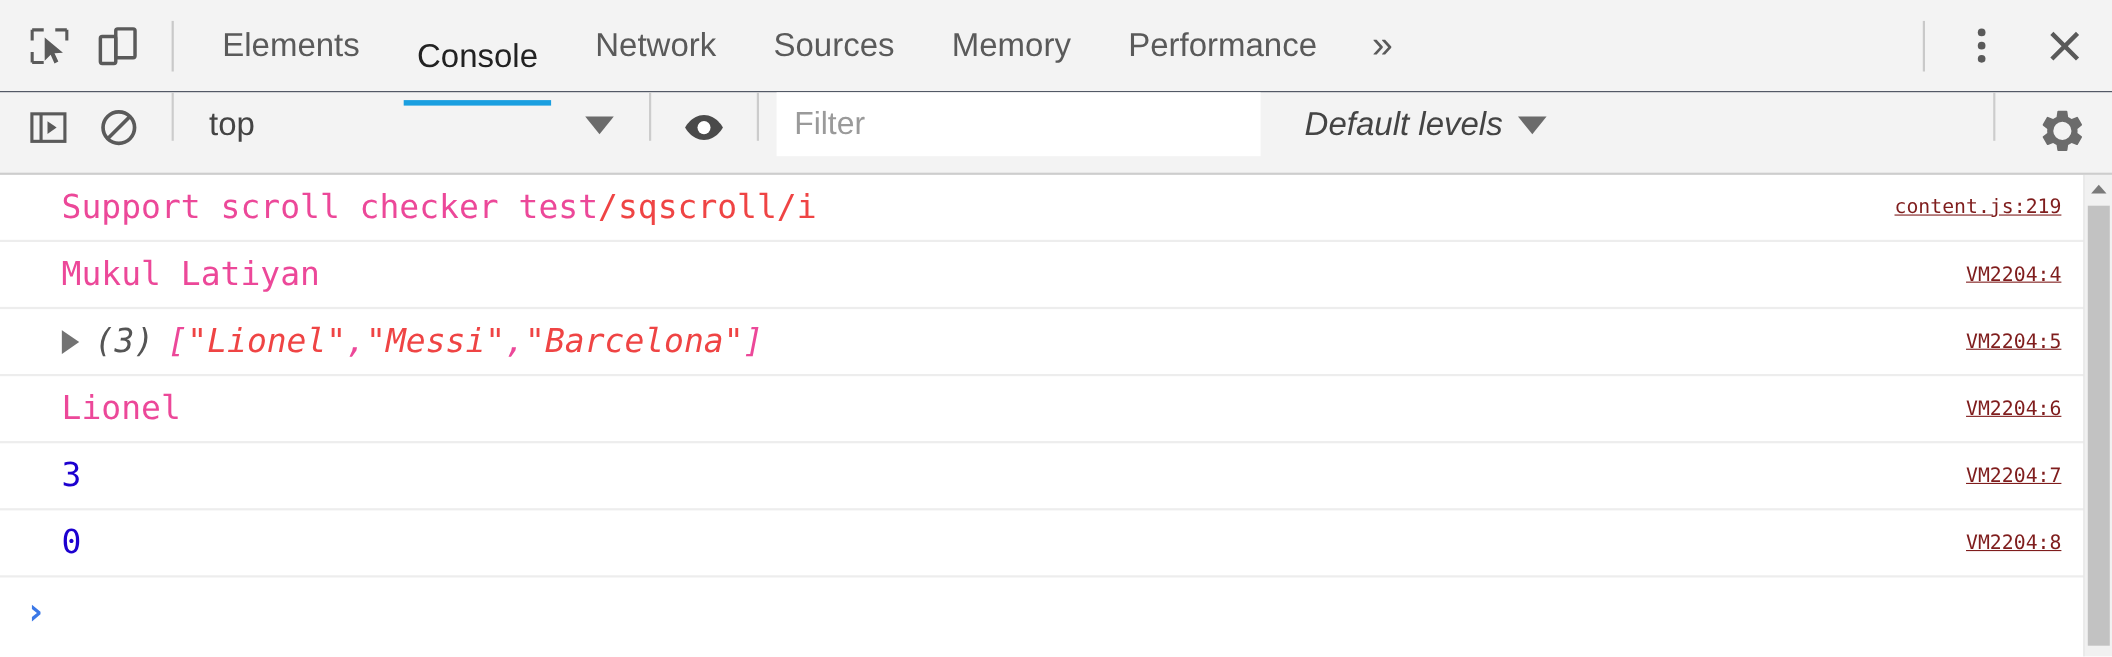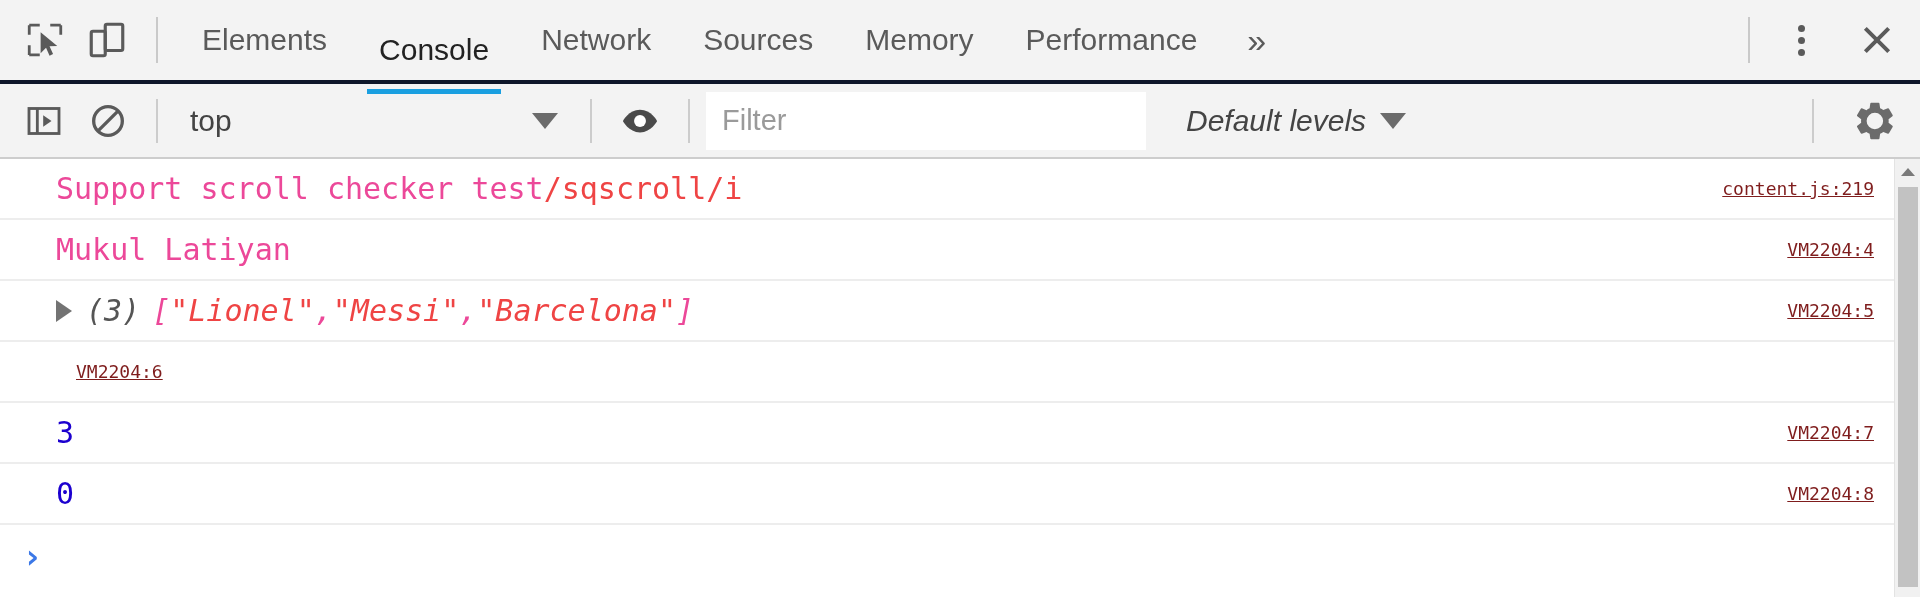--- a/index.html
+++ b/index.html
@@ -9,21 +9,21 @@
     font-family: "Liberation Sans", sans-serif;
     overflow: hidden;
   }
 
   
   .devtools { width: 1920px; height: 597px; display: flex; flex-direction: column; }
 
   .tabbar {
     height: 84px;
     background: #f3f3f3;
-    border-bottom: 4px solid #0f172a;
+    border-bottom: 1px solid #0f172a;
     display: flex;
     align-items: center;
     flex: 0 0 auto;
   }
   .tb-icon-btn {
     width: 62px; height: 70px;
     display: flex; align-items: center; justify-content: center;
     cursor: pointer;
   }
   .tb-icon-btn:first-child { margin-left: 14px; }
@@ -67,21 +67,21 @@
     width: 86px; height: 70px;
     display: flex; align-items: center; justify-content: center;
     cursor: pointer;
   }
 
   
   .filterbar {
     height: 75px;
     background: #f3f3f3;
     border-bottom: 2px solid #cdcdcd;
-    display: flex; align-items: center;
+    display: flex; 
     flex: 0 0 auto;
   }
   .fb-icon-btn {
     width: 64px; height: 64px;
     display: flex; align-items: center; justify-content: center;
     cursor: pointer;
   }
   .fb-icon-btn:first-child { margin-left: 12px; }
   .vsep2 {
     width: 2px; height: 44px; background: #cccccc;
@@ -360,20 +360,23 @@
         <span class="tok-plain tok-italic">, </span>
         <span class="tok-string tok-italic">"Messi"</span>
         <span class="tok-plain tok-italic">, </span>
         <span class="tok-string tok-italic">"Barcelona"</span>
         <span class="tok-plain tok-italic">]</span>
       </div>
       <span class="src">VM2204:5</span>
     </div>
 
     <div class="msg">
+      <div class="content">
+        <span class="tok-plain">Lionel</span>
+      </div>
       <span class="src">VM2204:6</span>
     </div>
 
     <div class="msg">
       <div class="content">
         <span class="tok-number">3</span>
       </div>
       <span class="src">VM2204:7</span>
     </div>
 

